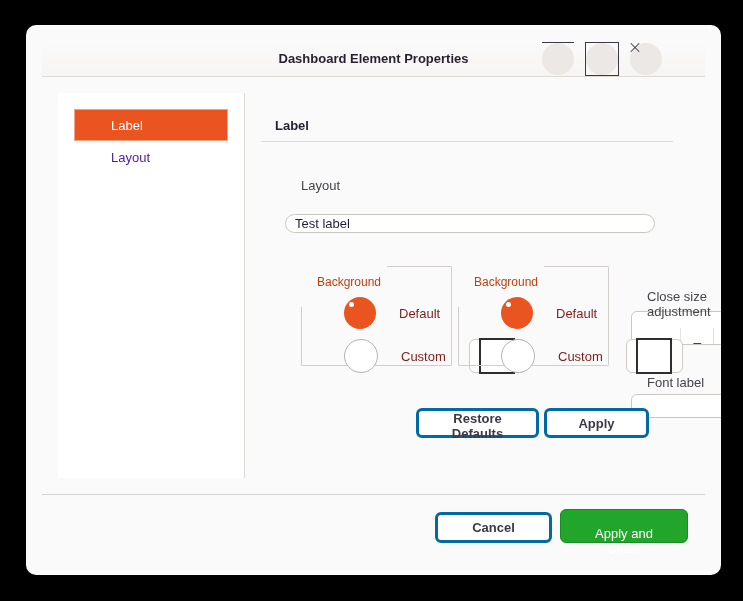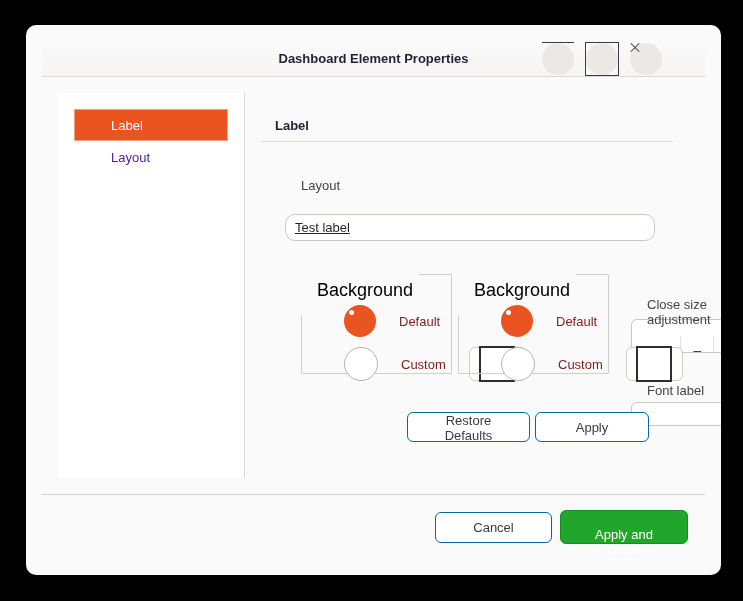--- a/index.html
+++ b/index.html
@@ -36,29 +36,29 @@
   .side-item.selected { background:#e95420; color:#ffffff;
     box-shadow:inset 0 0 0 1px #f4a286; }
 
   .content { flex:1; display:flex; flex-direction:column; background:#fafafa; min-width:0; }
   .content-header { height:28px; flex:0 0 28px; border-bottom:1px solid #ddd9d5;
     display:flex; align-items:center; padding-left:14px;
     font-size:13px; font-weight:bold; color:#241f31; }
   .content-body { flex:1; position:relative; padding:20px 18px 8px 24px; }
 
   .field-label { font-size:13px; color:#46424a; margin-bottom:5px; }
-  .text-input { width:100%; height:27px; background:#fff; border:1px solid #ccc6c0;
+  .text-input { width:100%; height:19px; background:#fff; border:1px solid #ccc6c0;
     border-radius:10px; padding:0 9px; font-size:13px; color:#241f31;
-    font-family:inherit; outline:none;text-decoration:underline; }
+    font-family:inherit; outline:none; }
 
   .groups-row { display:flex; gap:6px; margin-top:8px; align-items:flex-start; }
   .frame { position:relative; width:151px; height:100px; margin-top:9px;
     border:1px solid #d3cec9; border-radius:1px; }
   .frame-legend { position:absolute; top:-9px; left:-1px; background:#fafafa;
-    padding-right:6px; font-size:18px; color:#000000; line-height:17px; }
+    padding-right:6px; font-size:12px; color:#c2410c; line-height:17px; }
   .radio-row { display:flex; align-items:center; gap:7px; margin:14px 0 0 10px; height:20px; }
   .radio-row.second { margin-top:11px; height:30px; }
   .radio { width:15px; height:15px; border-radius:50%; flex:0 0 15px; cursor:pointer; }
   .radio.checked { background:#e95420; position:relative; }
   .radio.checked::after { content:""; position:absolute; left:5px; top:5px;
     width:5px; height:5px; border-radius:50%; background:#fff; }
   .radio.unchecked { background:#fff; border:1px solid #b9b2ac; }
   .radio-label { font-size:13px; color:#7f1d1d; }
   .color-btn { width:57px; height:30px; background:#fdfdfc; border:1px solid #d0cbc6;
     border-radius:6px; display:flex; align-items:center; justify-content:center; cursor:pointer; }
@@ -72,28 +72,28 @@
     font-size:13px; color:#241f31; }
   .spin-btn { width:25px; flex:0 0 25px; border-left:1px solid #e4e1dd;
     display:flex; align-items:center; justify-content:center;
     font-size:16px; color:#3d3846; cursor:pointer; background:#fff; }
   .rc-label.second { margin-top:14px; }
   .font-input { margin-top:3px; width:100%; height:24px; background:#fff;
     border:1px solid #ccc6c0; border-radius:6px; padding:0 8px; font-size:13px;
     font-family:inherit; color:#241f31; outline:none; }
 
   .actions { position:absolute; right:8px; bottom:8px; display:flex; gap:5px; }
-  .btn { height:30px; background:#ffffff; border:1px solid #0369a1; border-radius:6px;
-    font-size:13px; color:#3d3846; font-family:inherit; cursor:pointer; padding:0 14px; }
+  .btn { height:30px; background:#ffffff; border:3px solid #0369a1; border-radius:6px;
+    font-size:13px; color:#3d3846; font-family:inherit; cursor:pointer; padding:0 14px;font-weight:bold; }
   .btn-restore { width:123px; }
-  .btn-apply { width:114px; }
+  .btn-apply { width:105px; }
 
   
   .footer { height:65px; flex:0 0 65px; background:#fafafa; border-top:1px solid #d7d3cf;
-    display:flex; align-items:center; justify-content:flex-end; gap:8px; padding-right:17px; }
+    display:flex; align-items:flex-end; justify-content:flex-end; gap:8px; padding-right:17px; }
   .btn-cancel { width:117px; height:31px; }
   .btn-suggested { width:128px; height:31px; background:#21a52b; border:1px solid #1b8c23;
     border-radius:6px; color:#ffffff; font-size:13px; font-family:inherit; cursor:pointer; }
 </style>
 </head>
 <body>
 
 <div class="window">
 
   <div class="titlebar">

